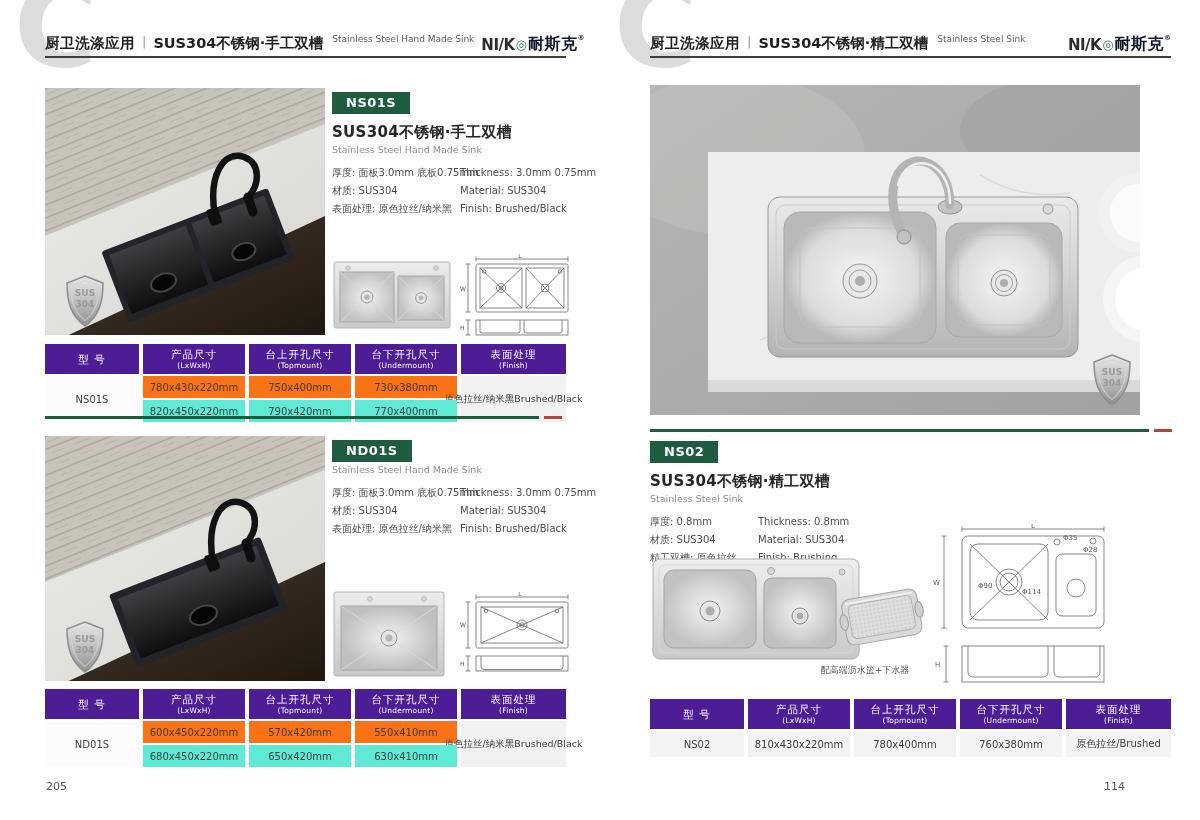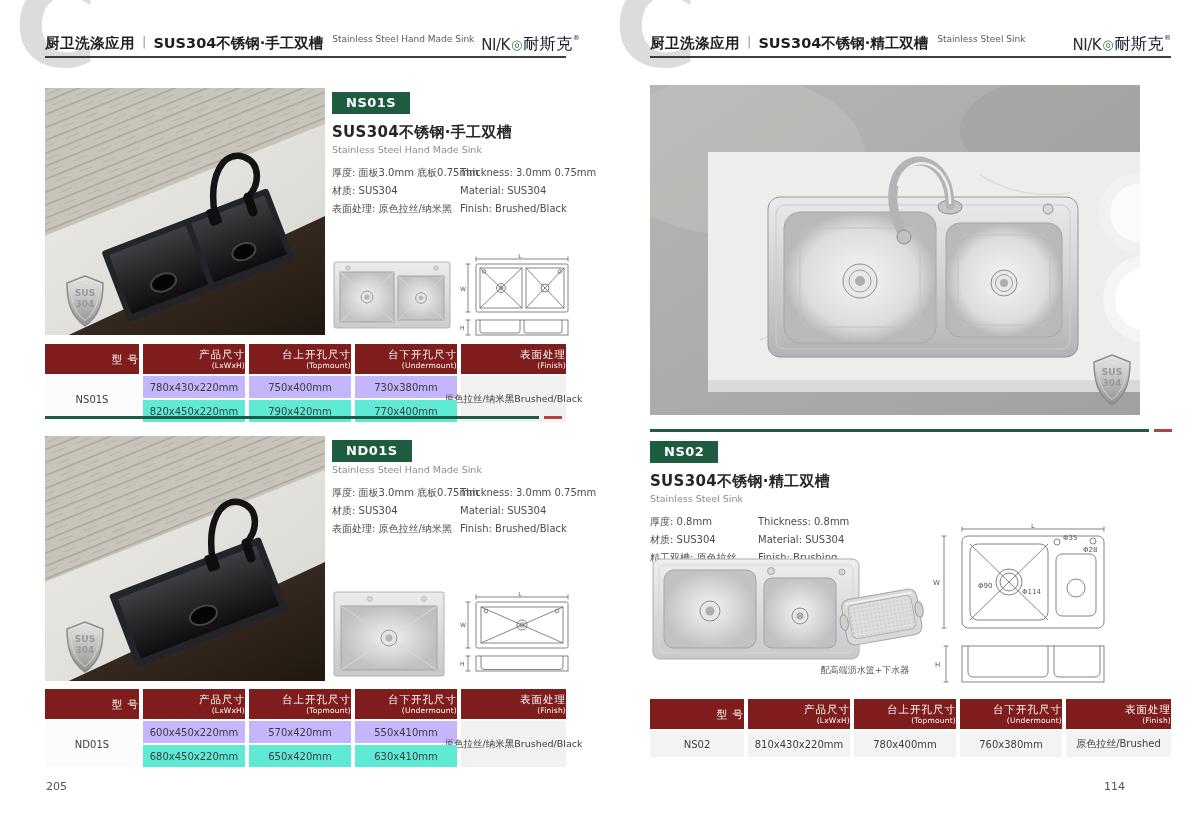--- a/index.html
+++ b/index.html
@@ -8,43 +8,43 @@
   .spread{position:relative;width:1200px;height:820px;display:flex}
   .page{position:relative;width:600px;height:820px;background:#fff}
 
   .watermark{position:absolute;top:-30px;left:14px;font-size:114px;font-weight:bold;color:#dcdcdc;line-height:1;z-index:0;font-family:"DejaVu Sans",sans-serif}
 
   .hdr{position:absolute;left:45px;top:34px;width:521px;display:flex;align-items:flex-start;gap:7px;border-bottom:2px solid #3d3d3d;padding-bottom:0;z-index:2}
   .hdr .cat{font-size:14.5px;font-weight:bold;color:#1f1f1f;letter-spacing:.5px;white-space:nowrap}
   .hdr .sep{color:#9a9a9a;font-size:13px}
   .hdr .tcn{font-size:14.5px;font-weight:bold;color:#1f1f1f;white-space:nowrap}
   .hdr .ten{font-size:9px;color:#5a5a5a;margin-left:2px;padding-bottom:1px;white-space:nowrap}
-  .logo{margin-left:auto;display:flex;align-items:center;font-weight:normal;white-space:nowrap;padding-bottom:1px}
+  .logo{margin-left:auto;display:flex;align-items:center;font-weight:bold;white-space:nowrap;padding-bottom:1px}
   .logo .len{font-size:15px;letter-spacing:-.5px;color:#2c2c2c}
   .logo .lo{color:#2a7a4b;font-size:13px;margin:0 1px}
   .logo .lcn{font-size:16px;color:#0f172a;letter-spacing:.5px}
   .logo .reg{font-size:7px;color:#2c2c2c;align-self:flex-start}
 
   .abs{position:absolute;z-index:1}
   .photo svg{display:block}
 
   .badge{display:inline-block;background:#1e5c40;color:#fff;font-size:13px;font-weight:bold;padding:3px 14px 4px;letter-spacing:.5px}
   .ptitle{font-size:15px;font-weight:bold;color:#262626;margin-top:9px;letter-spacing:.3px}
   .pen{font-size:9.5px;color:#8d8d8d;margin-top:2px}
   .specs{display:flex;margin-top:9px}
   .spec-col p{font-size:10px;color:#4c4c4c;line-height:1.8;white-space:nowrap}
 
   .spec-table{position:absolute;display:grid;grid-template-columns:94px 102px 102px 102px 105px;column-gap:4px;row-gap:2px;z-index:1}
   .t2{grid-template-rows:30px 22px 22px}
   .t1{grid-template-rows:30px 26px}
-  .th{background:#7f1d1d;color:#fff;display:flex;flex-direction:column;align-items:flex-end;justify-content:center;line-height:1.2}
+  .th{background:#4c1d95;color:#fff;display:flex;flex-direction:column;align-items:center;justify-content:center;line-height:1.2}
   .th .cn{font-size:10.5px;letter-spacing:1px}
   .th .en{font-size:7.5px;letter-spacing:.2px}
   .td{display:flex;align-items:center;justify-content:center;font-size:10px;color:#3c3c3c;background:#f3f3f3;white-space:nowrap}
-  .td.rowa{background:#c4b5fd}
+  .td.rowa{background:#f97316}
   .td.rowb{background:#5eead4}
   .td.model{grid-row:2/4;grid-column:1/2;background:#fcfcfc}
   .td.finish{grid-row:2/4;grid-column:5/6;background:#f1f1f1;flex-direction:row;line-height:1.35;font-size:9.5px}
 
   .rule{position:absolute;height:3px;display:flex;z-index:1}
   .rule .g{background:#1e5c40;flex:1}
   .rule .r{background:#b0453f;width:18px;margin-left:5px}
 
   .pnum{position:absolute;top:780px;font-size:11px;color:#555;z-index:1}
   .caption{position:absolute;font-size:9px;color:#555;text-align:center;z-index:1}

